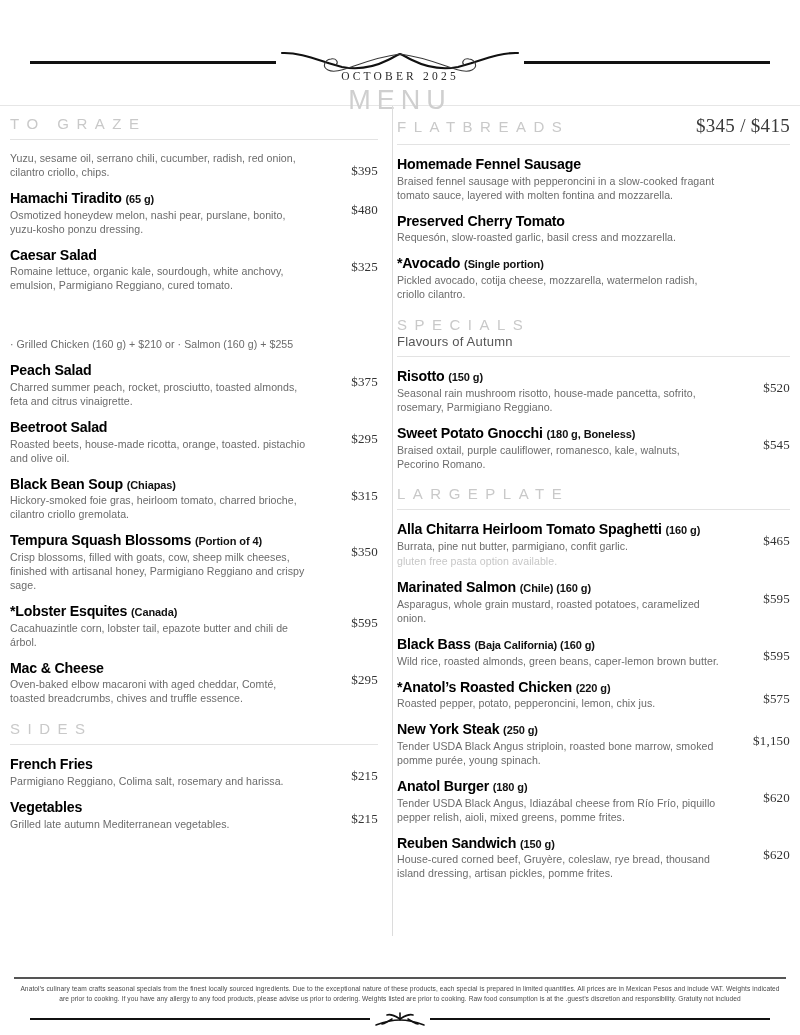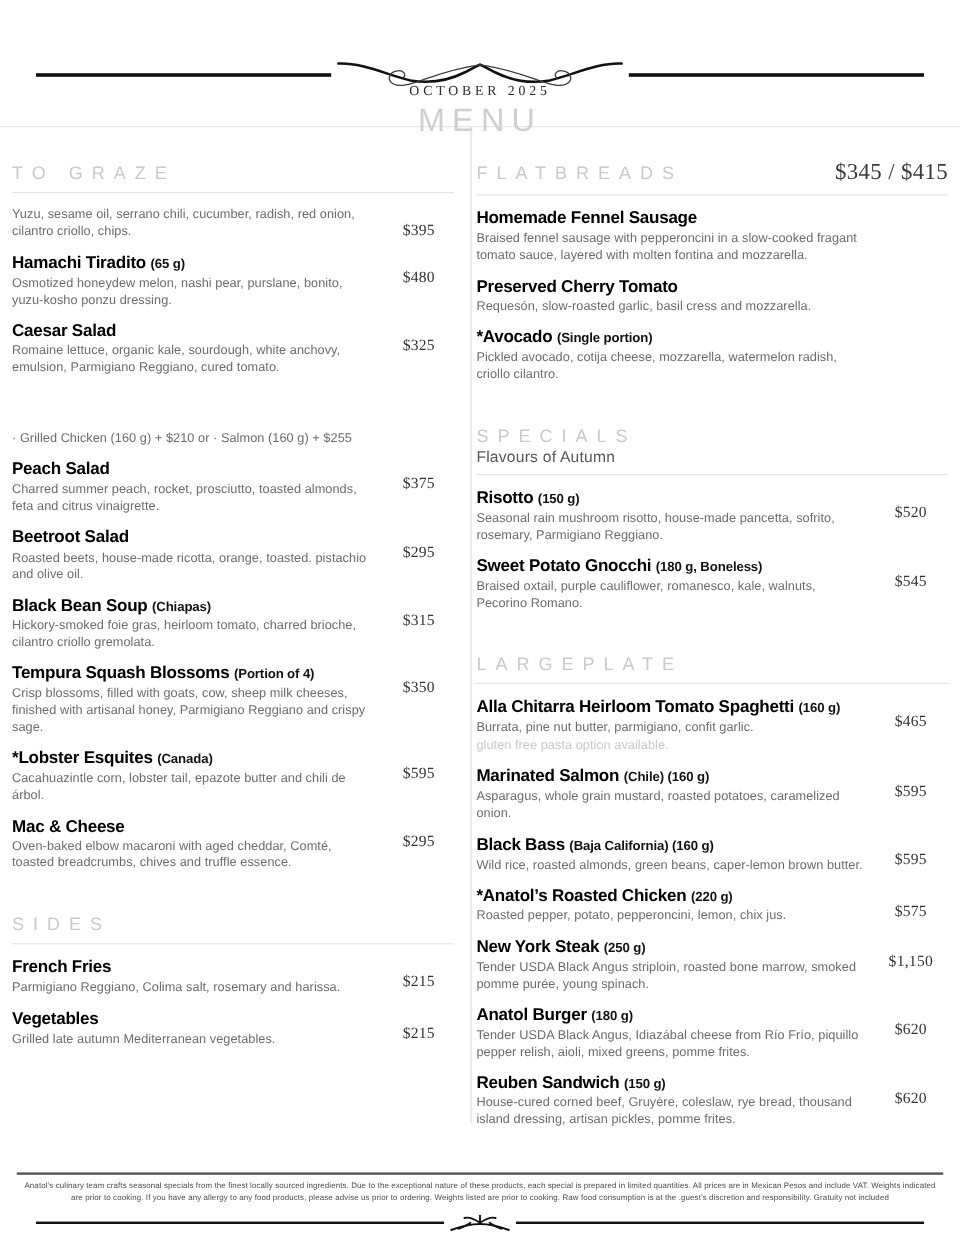--- a/index.html
+++ b/index.html
@@ -85,21 +85,20 @@
     align-items: baseline;
     justify-content: space-between;
     padding-top: 9px;
   }
   .section-title {
     font-size: 15px;
     letter-spacing: 7.5px;
     color: #c9c9c9;
     font-weight: 400;
     white-space: nowrap;
-    margin-top: 21px;
   }
   .section-price {
     font-size: 19px;
     color: #3a3a3a;
     font-family: "Liberation Serif", serif;
     letter-spacing: 0.3px;
     white-space: nowrap;
   }
   .section-sub {
     font-size: 13px;
@@ -116,21 +115,21 @@
   
   .item {
     display: flex;
     align-items: flex-start;
     padding: 5px 0 5px 0;
   }
   .item-body { flex: 1 1 auto; padding-right: 8px; }
   .item-price {
     flex: 0 0 auto;
     width: 58px;
-    text-align: center;
+    text-align: right;
     font-size: 13px;
     color: #333;
     font-family: "Liberation Serif", serif;
     letter-spacing: 0.2px;
     padding-top: 12px;
     white-space: nowrap;
   }
   .col-right .item-price { width: 62px; }
 
   .item-name {

